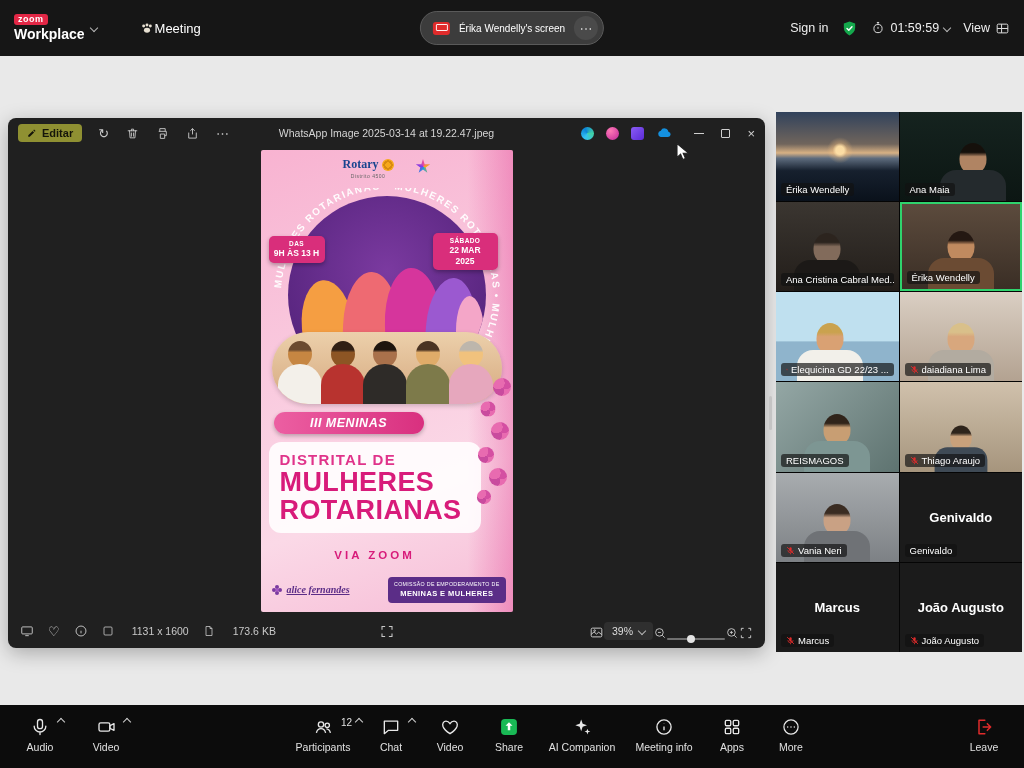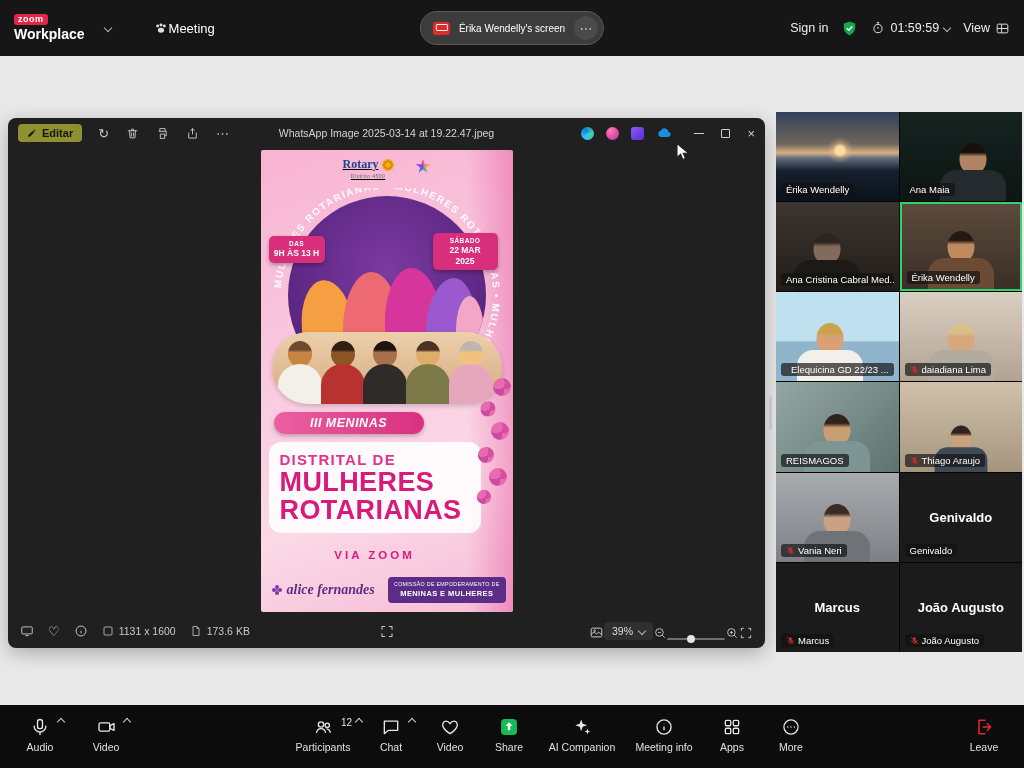--- a/index.html
+++ b/index.html
@@ -2,21 +2,21 @@
 <html><head>
 <meta charset="utf-8">
 <style>
   * { box-sizing: border-box; margin: 0; padding: 0; }
   html, body { width: 1024px; height: 768px; overflow: hidden; background: #e9e9e9;
     font-family: "Liberation Sans", sans-serif; position: relative; }
 
   
   .topbar { position: absolute; top: 0; left: 0; width: 1024px; height: 56px;
     background: #161616; display: flex; align-items: center; color: #eee; z-index: 30; }
-  .brand { margin-left: 14px; display: flex; align-items: center; gap: 20px; }
+  .brand { margin-left: 14px; display: flex; align-items: center; gap: 6px; }
   .brand-col { display: flex; flex-direction: column; line-height: 1.05; }
   .zoom-badge { background: #e22746; color: #fff; font-size: 9px; font-weight: bold;
     padding: 1px 4px; border-radius: 3px; width: max-content; margin-bottom: 2px; letter-spacing: .5px; }
   .brand-name { font-size: 14px; font-weight: 700; color: #fff; }
   .cdown { width: 6px; height: 6px; border-right: 1.5px solid #b5b5b5; border-bottom: 1.5px solid #b5b5b5;
     transform: rotate(45deg); display: inline-block; }
   .cup { width: 6px; height: 6px; border-right: 1.5px solid #cfcfcf; border-top: 1.5px solid #cfcfcf;
     transform: rotate(-45deg); display: inline-block; }
   .meeting-tab { display: flex; align-items: center; margin-left: 42px; font-size: 13px; color: #fff; }
   .screen-pill { position: absolute; left: 50%; transform: translateX(-50%); top: 11px; height: 34px;
@@ -51,34 +51,34 @@
   .win-btns { display: flex; align-items: center; gap: 17px; margin-left: 10px; color: #cfcfcf; }
   .min-line { display: inline-block; width: 10px; height: 1px; border-bottom: 1.4px solid #cfcfcf; }
   .max-box { display: inline-block; width: 9px; height: 9px; border: 1.3px solid #cfcfcf; border-radius: 1px; }
   .close-x { font-size: 13px; color: #cfcfcf; }
 
   .pv-canvas { position: relative; height: 466px; display: flex; align-items: flex-start; justify-content: center; }
 
   
   .pv-status { height: 34px; display: flex; align-items: center; padding: 0 12px; color: #c9c9c9;
     font-size: 10.5px; gap: 14px; position: relative; }
-  .st-item { display: flex; align-items: center; gap: 5px; }
+  .st-item { display: flex; align-items: center; gap: 18px; }
   .fit-center { position: absolute; left: 50%; transform: translateX(-50%); }
   .st-right { margin-left: auto; display: flex; align-items: flex-end; }
   .zoom-pill { background: #2f2f2f; border-radius: 4px; padding: 3px 8px; display: flex; align-items: center; gap: 6px; color: #ddd; }
   .slider { width: 58px; height: 2px; background: #707070; border-radius: 1px; position: relative; }
   .knob { position: absolute; left: 20px; top: -3px; width: 8px; height: 8px; border-radius: 50%; background: #e4e4e4; }
 
   
   .poster { margin-top: 2px; width: 252px; height: 462px; position: relative; overflow: hidden; border-radius: 2px;
     background: linear-gradient(160deg, #f8b3d1 0%, #f9c9de 40%, #fbd9e7 72%, #f6bcd6 100%); }
   .poster::after { content: ""; position: absolute; inset: 0; pointer-events: none;
     background: linear-gradient(90deg, transparent 82%, rgba(224,51,140,.35)); }
   .logo-row { position: absolute; top: 7px; left: 0; right: 0; display: flex; justify-content: center;
-    gap: 22px; align-items: flex-start; z-index: 5; text-decoration: underline; }
+    gap: 22px; align-items: flex-start; z-index: 5; }
   .rotary { display: flex; flex-direction: column; align-items: center; }
   .rotary-top { display: flex; align-items: center; gap: 3px; }
   .rotary-name { color: #17458f; font-weight: bold; font-size: 12px; font-family: "Liberation Serif", serif; }
   .wheel { width: 12px; height: 12px; border-radius: 50%;
     background: radial-gradient(circle, #f7a81b 0 30%, #d88a10 31% 55%, #f7a81b 56%); }
   .rotary-sub { font-size: 5px; color: #666; letter-spacing: .5px; margin-top: 1px; }
   .starburst { width: 15px; height: 15px; margin-top: 2px;
     background: conic-gradient(from 0deg, #e94e9c, #f7a81b, #18a5d6, #7c3aed, #e94e9c);
     clip-path: polygon(50% 0, 61% 35%, 98% 35%, 68% 57%, 79% 91%, 50% 70%, 21% 91%, 32% 57%, 2% 35%, 39% 35%); }
   .ring-svg { position: absolute; left: 0; top: 38px; width: 252px; height: 214px; z-index: 2; }
@@ -108,21 +108,21 @@
   .white-box { position: absolute; top: 292px; left: 8px; width: 212px; z-index: 8;
     background: rgba(255,255,255,.88); border-radius: 12px; padding: 9px 11px; }
   .wb-1 { color: #e0338a; font-weight: 800; font-size: 15px; letter-spacing: 1.2px; }
   .wb-2 { color: #d81b7a; font-weight: 800; font-size: 27px; line-height: 1.04; letter-spacing: .4px; }
   .via { position: absolute; top: 399px; left: 8px; width: 212px; text-align: center; color: #d81b7a;
     font-weight: 800; font-size: 11.5px; letter-spacing: 3px; z-index: 8; }
   .poster-footer { position: absolute; bottom: 9px; left: 10px; right: 7px; display: flex;
     align-items: center; justify-content: space-between; gap: 6px; z-index: 8; }
   .alice { display: flex; align-items: center; gap: 4px; }
   .alice-name { font-family: "Liberation Serif", serif; font-style: italic; color: #5b2d87;
-    font-size: 14px; font-weight: bold; line-height: .95; }
+    font-size: 10px; font-weight: bold; line-height: .95; text-decoration: underline; }
   .footer-box { background: #5b2d87; color: #fff; border-radius: 4px; padding: 4px 6px; text-align: center; line-height: 1.4; }
   .fb1 { font-size: 5.3px; letter-spacing: .3px; }
   .fb2 { font-size: 7.5px; font-weight: 800; letter-spacing: .4px; }
   .orchid { position: absolute; width: 18px; height: 18px; z-index: 9; border-radius: 50%;
     background:
       radial-gradient(circle at 30% 28%, #e86bb0 0 34%, transparent 35%),
       radial-gradient(circle at 70% 28%, #d44fa2 0 34%, transparent 35%),
       radial-gradient(circle at 28% 70%, #c94b9e 0 34%, transparent 35%),
       radial-gradient(circle at 72% 70%, #e86bb0 0 34%, transparent 35%),
       radial-gradient(circle at 50% 50%, #fff 0 16%, #a93a8e 17% 34%, transparent 35%); }

